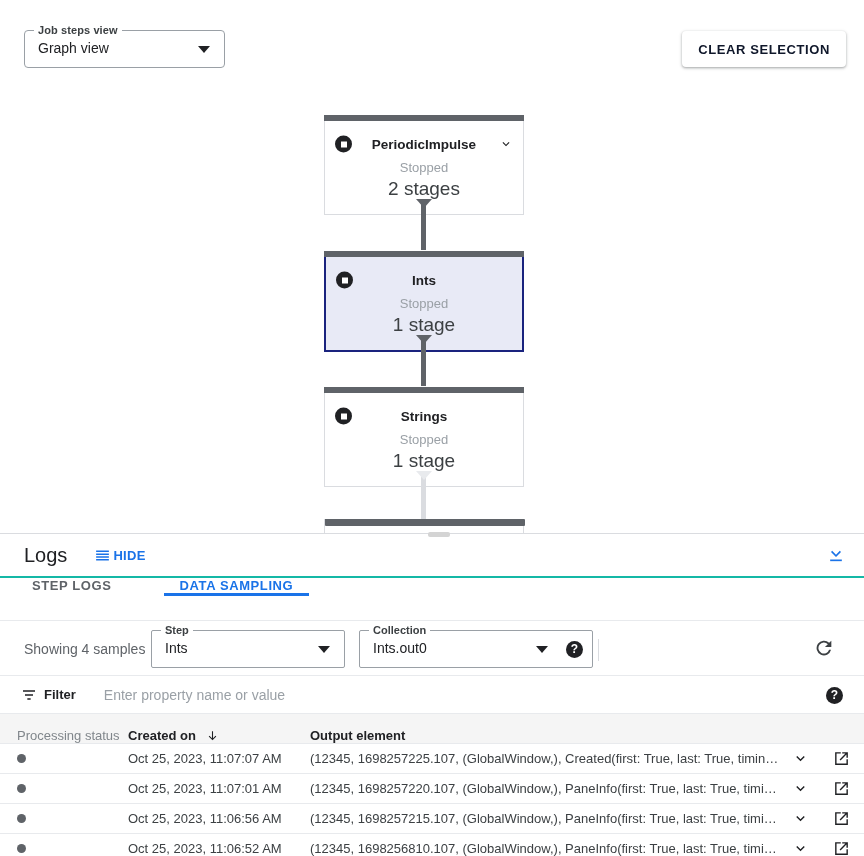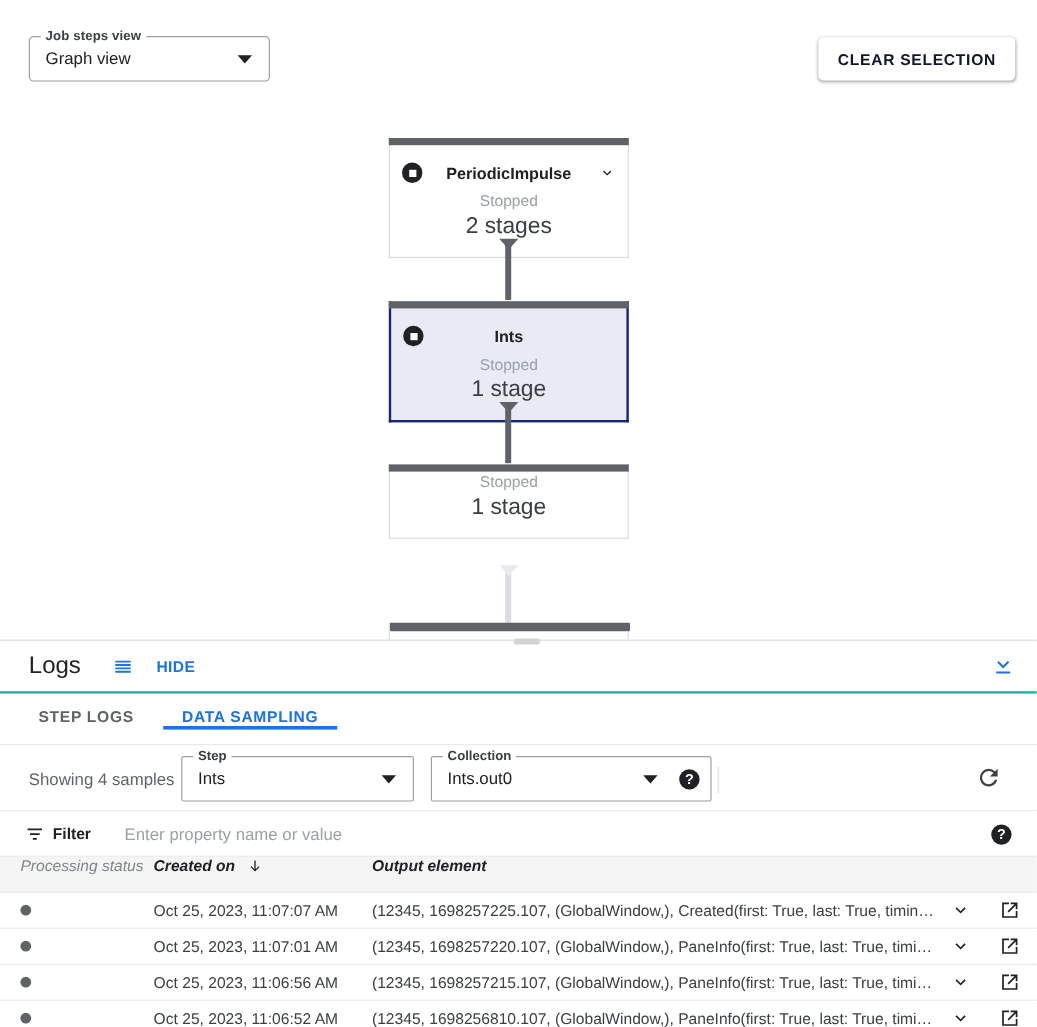--- a/index.html
+++ b/index.html
@@ -102,31 +102,31 @@
   .drag-handle {
     position: absolute; left: 428px; top: -2px; width: 22px; height: 5px;
     background: #d4d4d4; border-radius: 2px; cursor: row-resize;
   }
   .logs-header {
     position: relative; height: 44px; border-bottom: 2px solid #14b8a6;
     display: flex; align-items: center;
   }
   .logs-title { margin-left: 24px; font-size: 20px; color: #202124; }
   .hide-btn {
-    margin-left: 27px; display: flex; align-items: center; gap: 19px;
+    margin-left: 27px; display: flex; align-items: center; gap: 2px;
     color: #1a73e8; font-size: 13px; font-weight: 700; letter-spacing: .3px;
     cursor: pointer; background: none; border: none;
     font-family: "Liberation Sans", sans-serif;
   }
   .collapse-icon {
     position: absolute; right: 18px; top: 13px; width: 20px; height: 20px; cursor: pointer;
   }
 
   
-  .tabs { height: 43px; border-bottom: 1px solid #e8eaed; display: flex; align-items: center; }
+  .tabs { height: 43px; border-bottom: 1px solid #e8eaed; display: flex; align-items: flex-start; gap: 28px; }
   .tab {
     display: flex; align-items: center; padding: 0 16px; margin-left: 8px;
     font-size: 13px; font-weight: 700; letter-spacing: .6px; color: #5f6368;
     cursor: pointer; border-bottom: 3px solid transparent;
     background: none; border-top: none; border-left: none; border-right: none;
     font-family: "Liberation Sans", sans-serif;
   }
   .tab:first-child { margin-left: 16px; }
   .tab.active { color: #1a73e8; border-bottom-color: #1a73e8; }
 
@@ -171,22 +171,22 @@
     font-size: 14px; color: #80868b; background: transparent;
     font-family: "Liberation Sans", sans-serif;
     padding-left: 12px;
   }
   .filter-input::placeholder { color: #9aa0a6; }
   #filter-help { position: absolute; right: 21px; top: 11px; }
 
   
   .table { width: 864px; font-size: 13px; }
   .thead {
-    display: flex; height: 30px; align-items: flex-start;
-    background: #f5f5f5; border-bottom: 1px solid #e8eaed; font-style: italic;
+    display: flex; height: 30px; align-items: flex-end;
+    background: #f5f5f5; border-bottom: 1px solid #e8eaed;
   }
   .th { color: #202124; font-weight: 700; }
   .th.muted { color: #80868b; font-weight: 400; }
   .c-status { width: 128px; padding-left: 17px; }
   .c-created { width: 182px; display: flex; align-items: center; gap: 10px; }
   .c-output  { flex: 1; padding-right: 8px; overflow: hidden; }
   .c-actions { width: 72px; display: flex; align-items: center; justify-content: space-between; padding-right: 14px; }
   .tr {
     display: flex; height: 30px; align-items: center;
     border-bottom: 1px solid #e8eaed; cursor: default;
@@ -242,20 +242,24 @@
       <div class="status">Stopped</div>
       <div class="stages">1 stage</div>
     </div>
 
     <div class="edge" style="left:421px; top:336px; height:50px;">
       <span class="arrow"></span>
     </div>
 
     <div class="node" style="left:324px; top:387px;">
       <div class="topbar"></div>
+      <div class="row1">
+        <span class="stop-icon"></span>
+        <span class="title">Strings</span>
+      </div>
       <div class="status">Stopped</div>
       <div class="stages">1 stage</div>
     </div>
 
     <div class="edge dim" style="left:421px; top:472px; height:47px;">
       <span class="arrow"></span>
     </div>
 
     <div class="node" style="left:324px; top:519px; height:20px; overflow:hidden;">
       <div class="topbar"></div>

